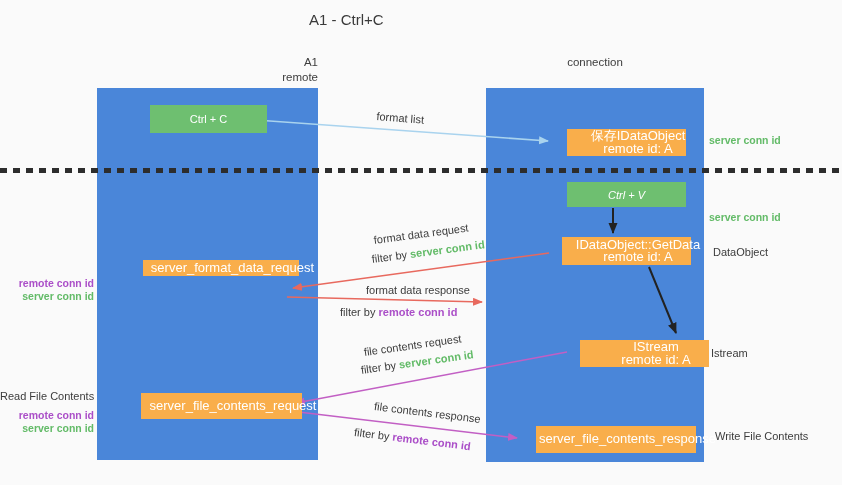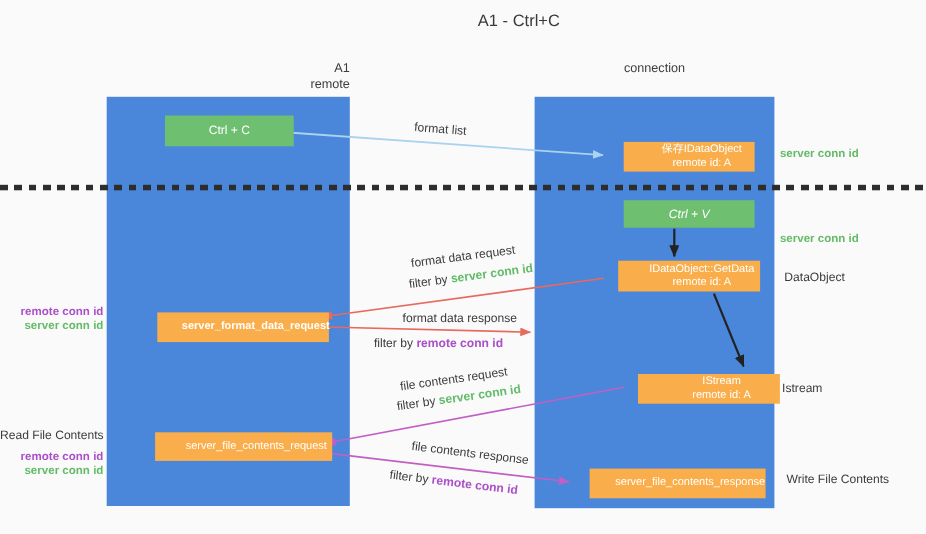--- a/index.html
+++ b/index.html
@@ -2,42 +2,42 @@
 <html style="--column_blue: #4a86d9; --node_green: #6ebf70; --node_orange: #f9ae4b; --arrow_lightblue: #a9d3ee; --arrow_red: #e8695e; --arrow_magenta: #c25fc4; --arrow_black: #222222; --text_green: #63bb68; --text_purple: #ab4fc8; --text_dark: #3c3c3c;"><head>
 <meta charset="utf-8">
 <style>
   * { margin:0; padding:0; box-sizing:border-box; }
   body { background:#fafafa; }
   .canvas {
     position:relative; width:842px; height:485px; background:#fafafa;
     font-family:"Liberation Sans", sans-serif; overflow:hidden;
   }
   .title {
-    position:absolute; left:309px; top:11px; width:200px; text-align:right;
+    position:absolute; left:309px; top:11px; width:200px; text-align:left;
     font-size:15px; line-height:17px; color:#3a3a3a;
   }
   .col-header {
     position:absolute; top:55px; width:221px; text-align:center;
     font-size:11.5px; line-height:15px; color:#3d3d3d;
   }
   .col {
     position:absolute; top:88px; background:var(--column_blue);
   }
   .col-left  { left:97px;  width:221px; height:372px; }
   .col-right { left:486px; width:218px; height:374px; }
   .dashed-sep {
     position:absolute; left:0; top:168px; width:842px; height:5px;
     background:repeating-linear-gradient(90deg, #2d2d2d 0 7px, transparent 7px 13px);
   }
   .node {
     position:absolute; display:flex; flex-direction:column; align-items:center;
     justify-content:center; color:#ffffff; white-space:nowrap;margin-left:13px;
   }
   .node.green  { background:var(--node_green);  font-size:11px; }
-  .node.orange { background:var(--node_orange); font-size:10px; line-height:12.5px;padding-left:23px; }
+  .node.orange { background:var(--node_orange); font-size:13px; line-height:12.5px;padding-left:23px; }
   .alabel {
     position:absolute; font-size:11px; color:var(--text_dark); white-space:nowrap;
   }
   .side {
     position:absolute; font-size:11px; color:var(--text_dark); white-space:nowrap;
   }
   .left-block {
     position:absolute; left:0; width:94px; text-align:right; white-space:nowrap;
     font-size:10.5px; line-height:13px;
   }
@@ -95,21 +95,21 @@
     <line x1="549" y1="253" x2="293" y2="288" class="st-red" marker-end="url(#mRed)"></line>
     <line x1="287" y1="297" x2="482" y2="302" class="st-red" marker-end="url(#mRed)"></line>
     <line x1="649" y1="267" x2="676" y2="333" class="st-black" marker-end="url(#mBlack)"></line>
     <line x1="567" y1="352" x2="296" y2="403" class="st-magenta" marker-end="url(#mMagenta)"></line>
     <line x1="290" y1="411" x2="517" y2="438" class="st-magenta" marker-end="url(#mMagenta)"></line>
   </svg>
 
   <div class="node green" style="left:137px; top:105px; width:117px; height:28px;">
     <div>Ctrl + C</div>
   </div>
-  <div class="node orange" style="left:130px; top:284px; width:156px; height:27px;font-weight:bold;">
+  <div class="node orange" style="left:130px; top:260px; width:156px; height:16px;">
     <div>server_format_data_request</div>
   </div>
   <div class="node orange" style="left:128px; top:393px; width:161px; height:26px;">
     <div>server_file_contents_request</div>
   </div>
 
   <div class="node orange" style="left:554px; top:129px; width:119px; height:27px;">
     <div>保存IDataObject</div>
     <div>remote id: A</div>
   </div>

